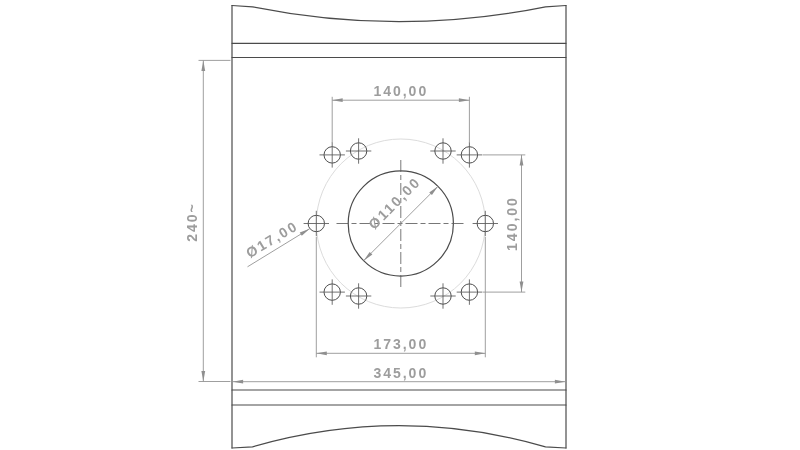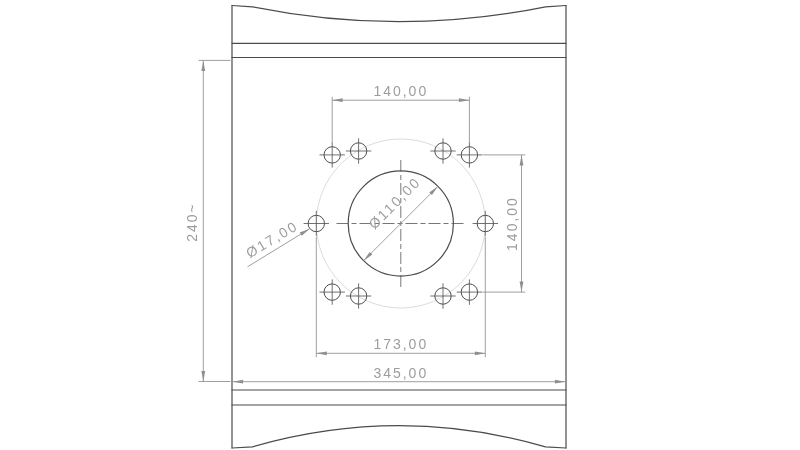--- a/index.html
+++ b/index.html
@@ -1,17 +1,17 @@
 <!DOCTYPE html>
 <html><head>
 <meta charset="utf-8">
 <style>
   html,body{margin:0;padding:0;background:#ffffff;}
   #sheet{position:relative;width:800px;height:450px;background:#ffffff;overflow:hidden;
-         font-family:"Liberation Sans",sans-serif;}
+         font-family:"Liberation Sans",sans-serif;font-weight:bold;}
   svg{display:block;}
   .edge{stroke:#4b4b4b;stroke-width:1.2;fill:none;stroke-linecap:round;}
   .hole{stroke:#4f4f4f;stroke-width:1;fill:none;}
   .construction{stroke:#dcdcdc;stroke-width:1;fill:none;}
   .centermark{stroke:#585858;stroke-width:0.85;fill:none;}
   .centerline{stroke:#5f5f5f;stroke-width:0.85;fill:none;stroke-dasharray:12 3 5 3;}
   .dim{stroke:#949494;stroke-width:0.9;fill:none;}
   .arrow{fill:#8f8f8f;stroke:none;}
   text.dimtext{fill:#9d9d9d;font-size:14px;letter-spacing:2px;
                font-family:"Liberation Sans",sans-serif;}

